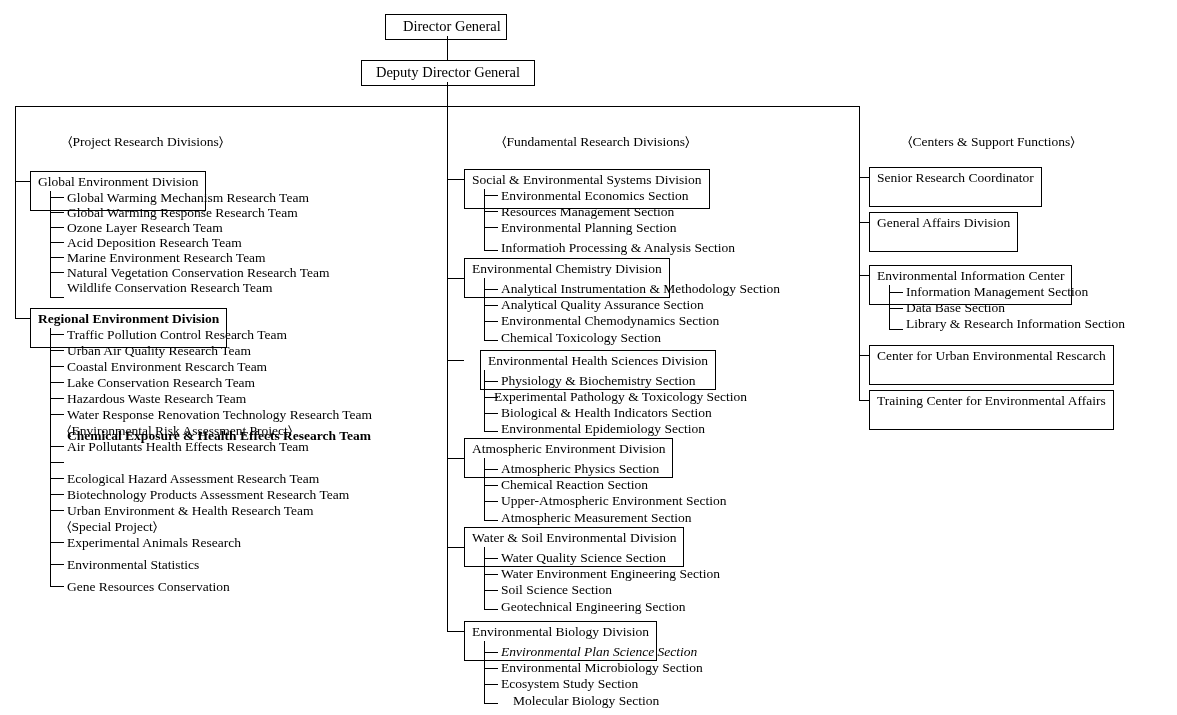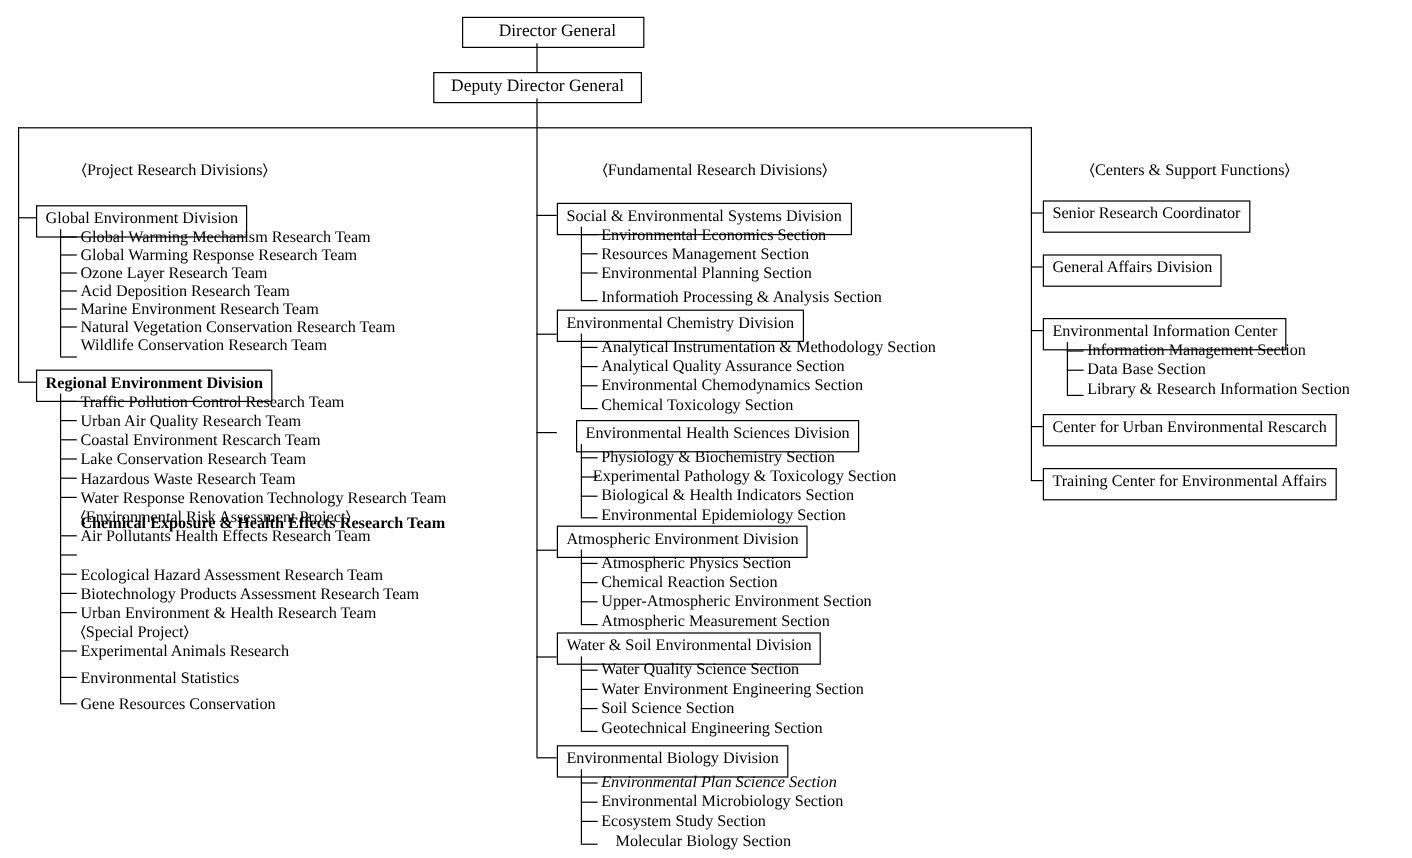--- a/index.html
+++ b/index.html
@@ -18,21 +18,21 @@
     overflow: hidden;
   }
 
   
   .node {
     position: absolute;
     border: 1.3px solid #000;
     background: #fff;
     font-size: 13.5px;
     line-height: 1;
-    padding: 3px 7px 8px 7px;
+    padding: 3px 7px 21px 7px;
     white-space: nowrap;
     box-sizing: border-box;
   }
   .node.top {
     text-align: center;
     font-size: 14.5px;
     padding: 4px 10px 5px 10px;
   }
 
   
@@ -69,21 +69,21 @@
     position: absolute;
     height: 0;
     border-top: 1.3px solid #000;
   }
 </style>
 </head>
 <body>
 
 <div id="chart">
 
-  <div class="node top" style="left:385px; top:14px; width:152px;padding-left:17px;">Director General</div>
+  <div class="node top" style="left:385px; top:14px; width:122px;padding-left:17px;">Director General</div>
 
   <div class="vline" style="left:447px; top:36px; height:24px;"></div>
 
   <div class="node top" style="left:361px; top:60px; width:174px;">Deputy Director General</div>
 
   <div class="vline" style="left:447px; top:82px; height:24px;"></div>
 
   <div class="hline" style="left:15px; top:106px; width:845px;"></div>
 
   <div class="vline" style="left:15px; top:106px; height:212px;"></div>

